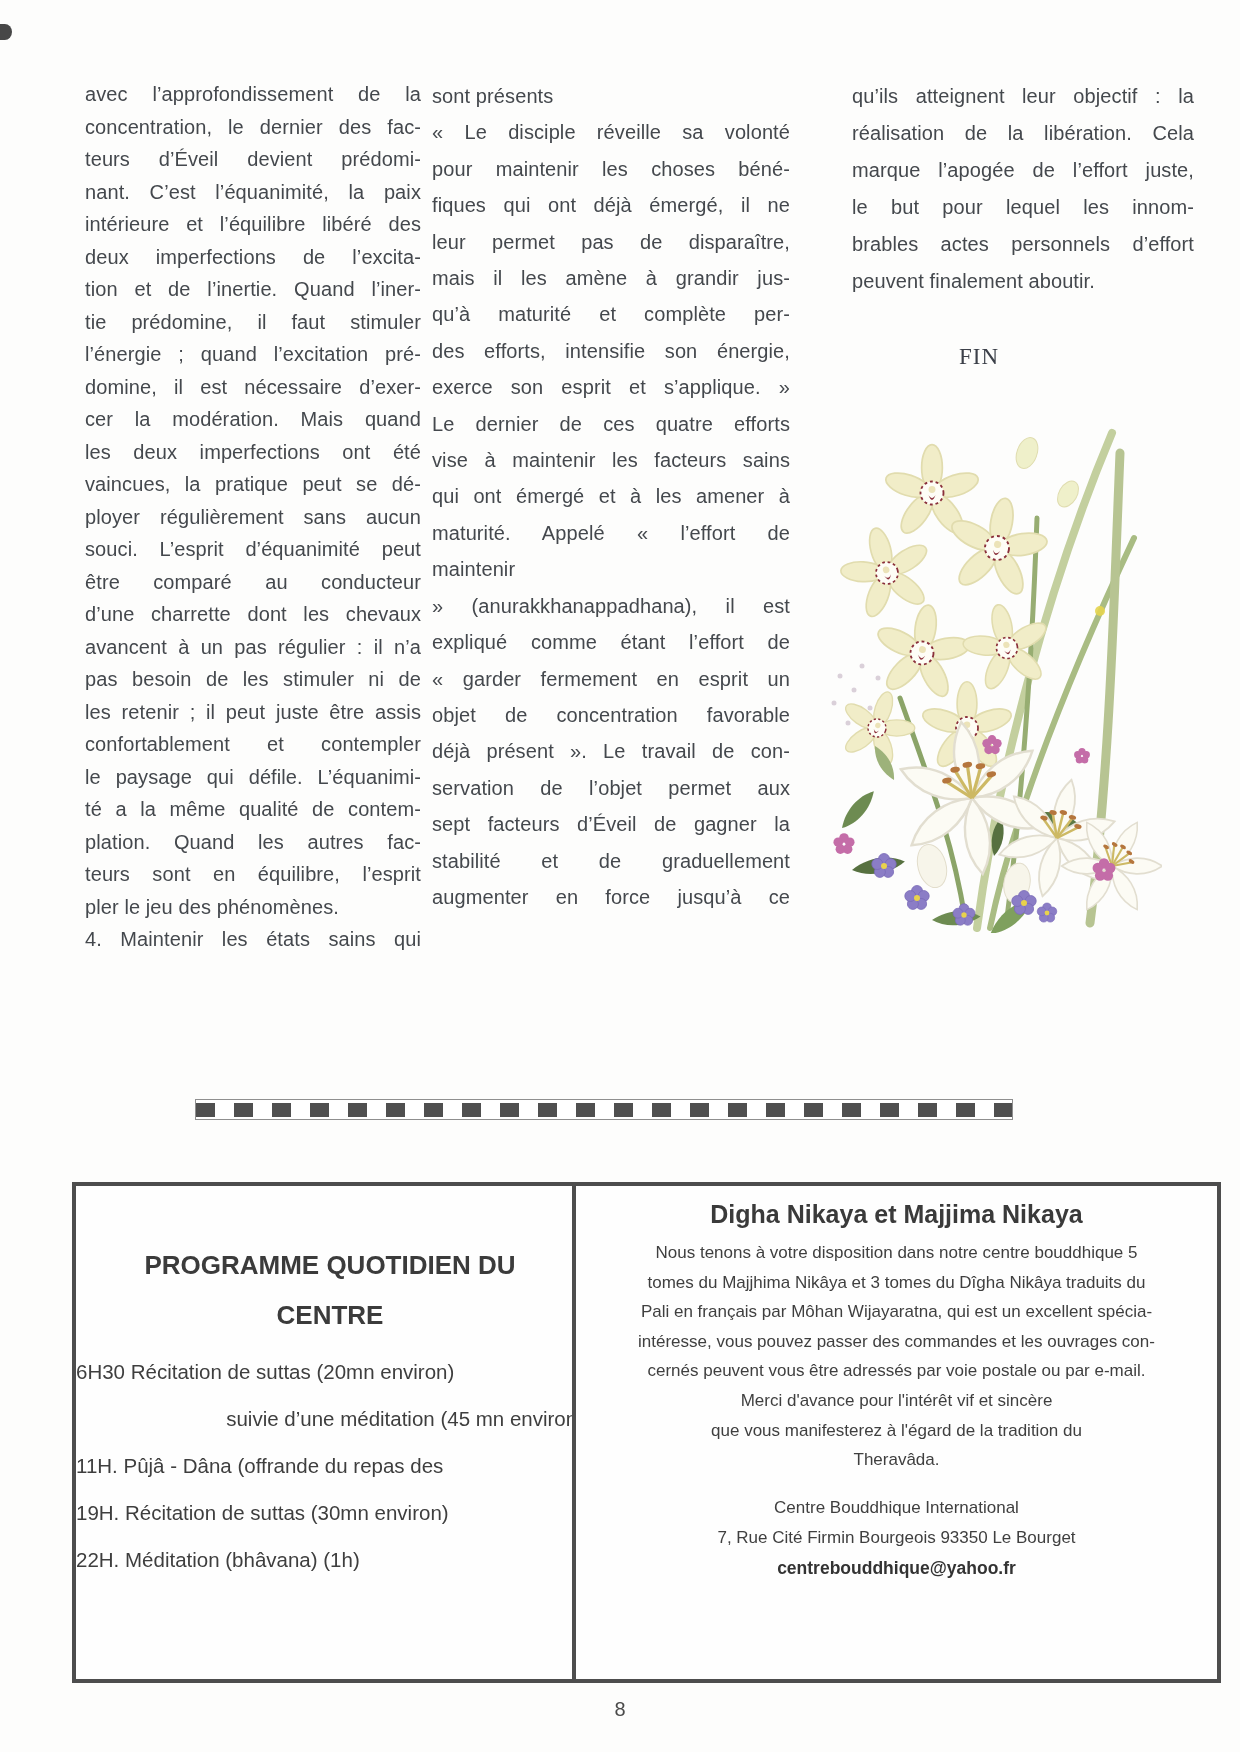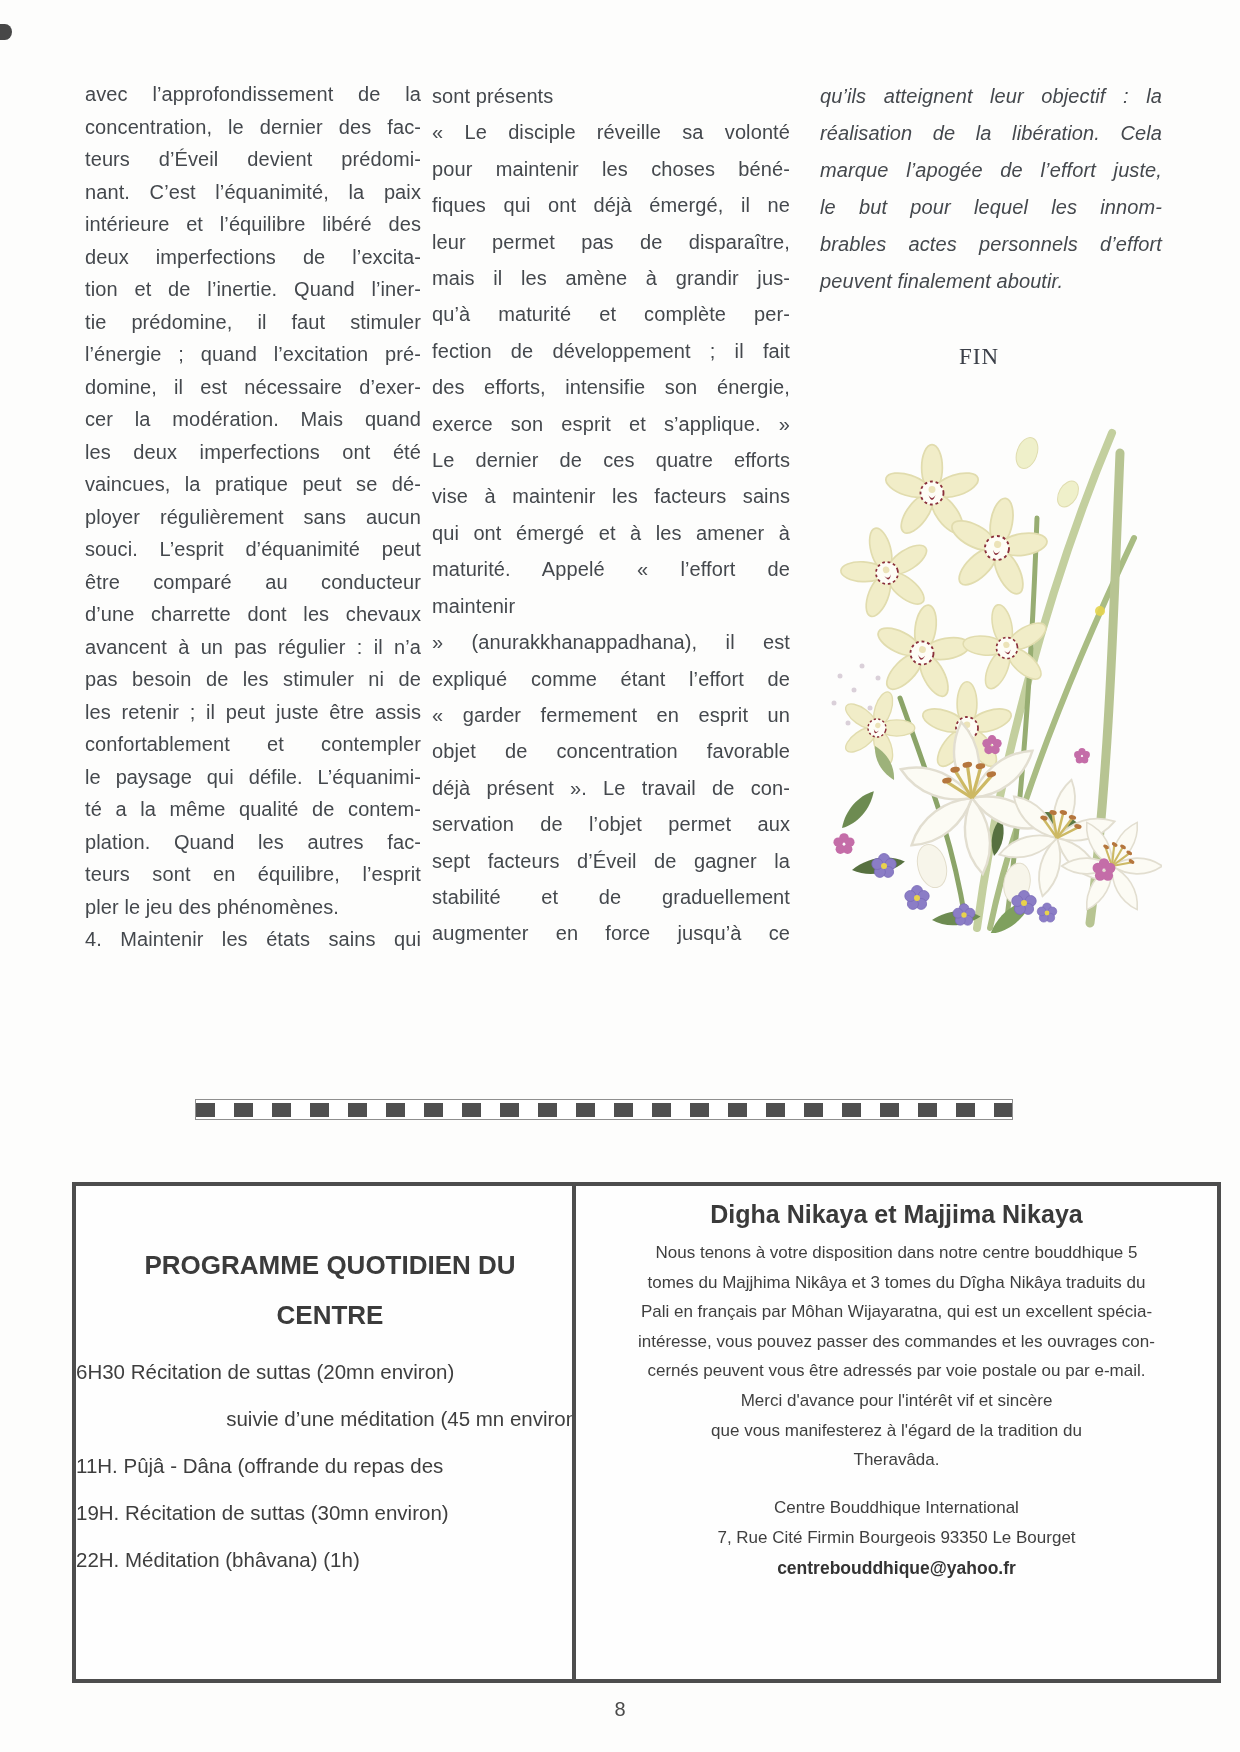--- a/index.html
+++ b/index.html
@@ -4,21 +4,21 @@
 <style>
   html,body{margin:0;padding:0;background:#d9d9d9;}
   .page{position:relative;width:1240px;height:1752px;margin:0 auto;background:#fdfdfc;
         font-family:"Liberation Sans",sans-serif;overflow:hidden;}
   .corner-mark{position:absolute;left:0;top:24px;width:12px;height:16px;background:#474747;
         border-radius:0 9px 9px 0 / 0 10px 10px 0;}
   
   .col{position:absolute;top:78px;color:#44484d;font-size:20px;letter-spacing:.1px;}
   .c1{left:85px;width:336px;line-height:32.5px;}
   .c2{left:432px;width:358px;line-height:36.4px;}
-  .c3{left:820px;width:342px;line-height:37px;font-style:italic;}
+  .c3{left:852px;width:342px;line-height:37px;}
   .jcol > div{text-align:justify;text-align-last:justify;}
   .jcol > div.short{text-align-last:left;}
   .fin{position:absolute;left:808px;top:344px;width:342px;text-align:center;
        font-family:Liberation Serif, serif;font-size:23px;color:#3c4049;letter-spacing:1px;}
   
   .flower{position:absolute;left:782px;top:398px;width:380px;height:535px;}
   
   .divider{position:absolute;left:195px;top:1099px;width:818px;height:21px;box-sizing:border-box;
        border:1.5px solid #8f8f8f;background-color:#fff;
        background-image:repeating-linear-gradient(90deg,#4f4f4f 0 19px,#ffffff 19px 38px);
@@ -78,21 +78,20 @@
       <div>4. Maintenir les états sains qui</div>
     </div>
   <div class="col c2 jcol">
       <div class="short">sont présents</div>
       <div>« Le disciple réveille sa volonté</div>
       <div>pour maintenir les choses béné-</div>
       <div>fiques qui ont déjà émergé, il ne</div>
       <div>leur permet pas de disparaître,</div>
       <div>mais il les amène à grandir jus-</div>
       <div>qu’à maturité et complète per-</div>
-      <div>fection de développement ; il fait</div>
       <div>des efforts, intensifie son énergie,</div>
       <div>exerce son esprit et s’applique. »</div>
       <div>Le dernier de ces quatre efforts</div>
       <div>vise à maintenir les facteurs sains</div>
       <div>qui ont émergé et à les amener à</div>
       <div>maturité. Appelé « l’effort de</div>
       <div class="short">maintenir</div>
       <div>» (anurakkhanappadhana), il est</div>
       <div>expliqué comme étant l’effort de</div>
       <div>« garder fermement en esprit un</div>

